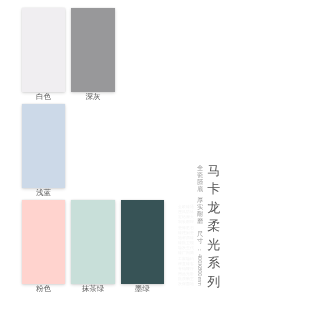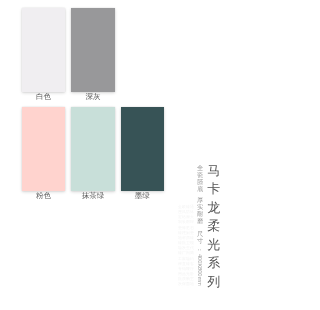--- a/index.html
+++ b/index.html
@@ -26,20 +26,24 @@
         <div class="cell">
           <div class="sw" style="background: rgb(240, 238, 241);"></div>
           <div class="lab">白色</div>
         </div>
         <div class="cell">
           <div class="sw" style="background: rgb(152, 152, 154);"></div>
           <div class="lab">深灰</div>
         </div>
       </div>
       <div class="row">
+        <div class="cell">
+          <div class="sw" style="background: rgb(204, 217, 232);"></div>
+          <div class="lab">浅蓝</div>
+        </div>
       </div>
       <div class="row">
         <div class="cell">
           <div class="sw" style="background: rgb(255, 211, 206);"></div>
           <div class="lab">粉色</div>
         </div>
         <div class="cell">
           <div class="sw" style="background: rgb(200, 223, 217);"></div>
           <div class="lab">抹茶绿</div>
         </div>

